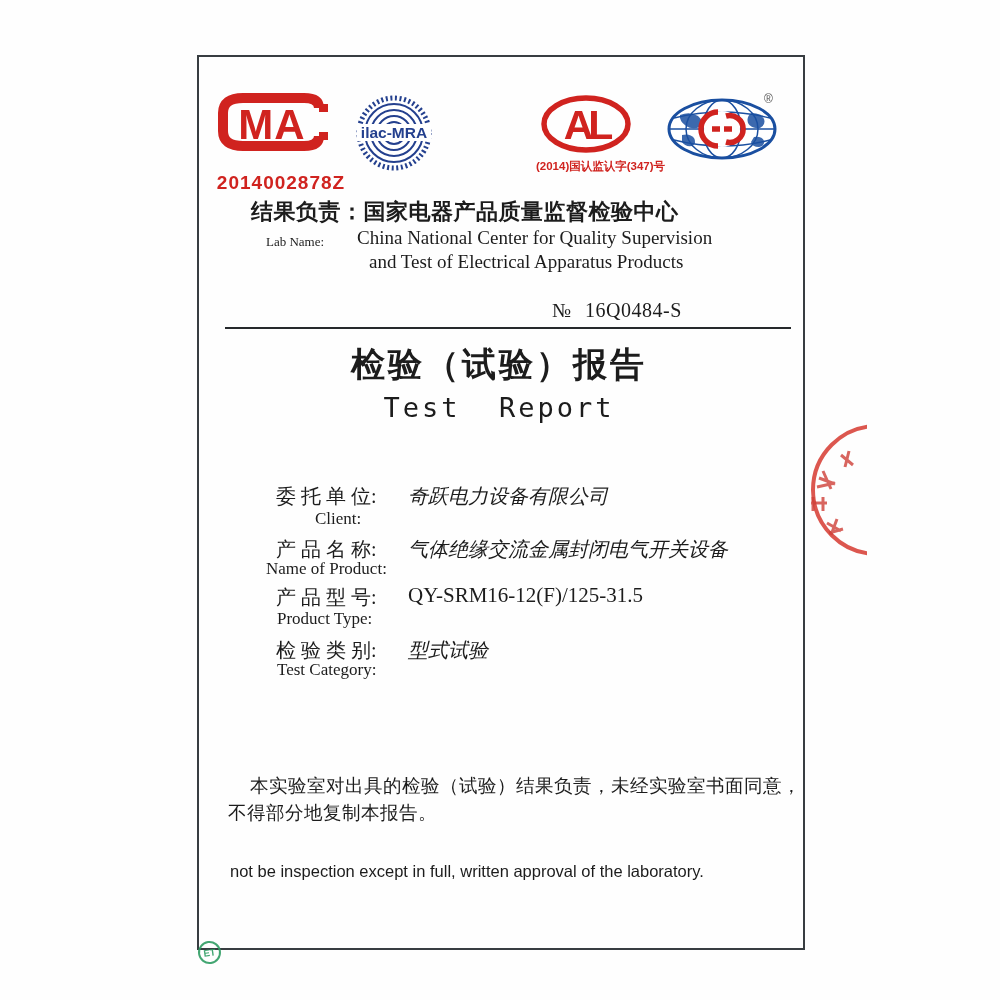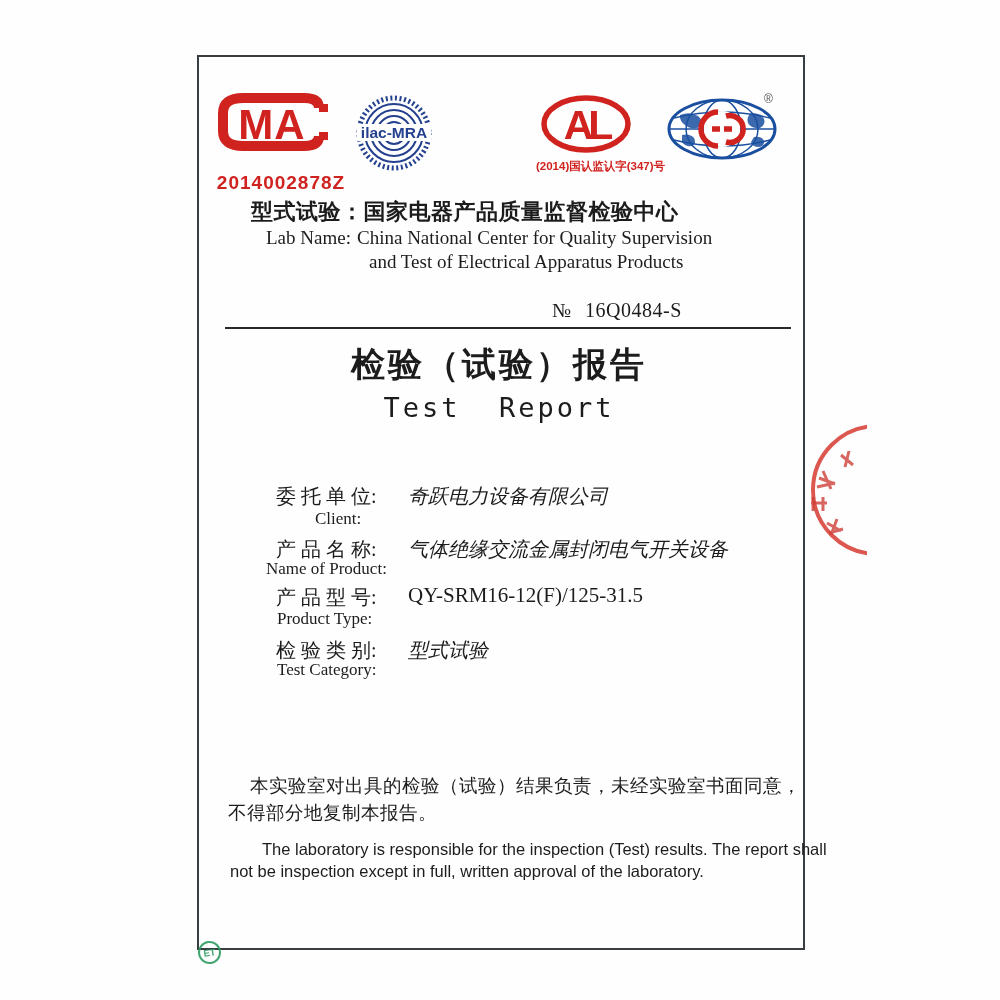--- a/index.html
+++ b/index.html
@@ -22,21 +22,21 @@
   .al{left:536px;top:95px;width:100px;text-align:center;}
   .al-cap{font-family:"Liberation Sans",sans-serif;color:#d0231f;font-weight:bold;
           font-size:11.5px;margin-top:2px;white-space:nowrap;}
   .globe{left:666px;top:97px;}
   .reg-mark{position:absolute;left:764px;top:92px;font-size:12px;color:#555;
             font-family:"Liberation Sans",sans-serif;}
 
   
   .lab-zh{position:absolute;left:251px;top:197px;font-size:22px;font-weight:600;
           letter-spacing:0.5px;}
-  .lab-en-label{position:absolute;left:266px;top:227px;font-size:19px;}
+  .lab-en-label{position:absolute;left:266px;top:234px;font-size:13px;}
   .lab-en-1{position:absolute;left:357px;top:227px;font-size:19px;}
   .lab-en-2{position:absolute;left:369px;top:251px;font-size:19px;}
 
   
   .report-no{position:absolute;left:552px;top:299px;font-size:20px;}
   .report-no .val{margin-left:14px;letter-spacing:0.5px;}
   .rule{position:absolute;left:225px;top:327px;width:566px;height:2px;background:#26292c;}
 
   
   .title-zh{position:absolute;left:197px;top:342px;width:604px;text-align:center;
@@ -128,21 +128,21 @@
       <circle cx="56" cy="32" r="18" fill="#ffffff"></circle>
       <g fill="none" stroke="#d0231f" stroke-width="5.5">
         <path d="M52 15 A17 17 0 1 0 52 49"></path>
         <path d="M60 19 A13.5 13.5 0 1 1 60 45"></path>
         <path d="M46 32 L54 32 M58 32 L66 32"></path>
       </g>
     </svg>
   </div>
   <span class="reg-mark">®</span>
 
-  <div class="lab-zh">型式试验：国家电器产品质量监督检验中心</div>
+  <div class="lab-zh">结果负责：国家电器产品质量监督检验中心</div>
   <div class="lab-en-label">Lab Name:</div>
   <div class="lab-en-1">China National Center for Quality Supervision</div>
   <div class="lab-en-2">and Test of Electrical Apparatus Products</div>
 
   <div class="report-no">
     <span>№</span><span class="val">16Q0484-S</span>
   </div>
   <div class="rule"></div>
 
   <div class="title-zh">检验（试验）报告</div>
@@ -159,21 +159,20 @@
   <div class="f-label r3-zh">产 品 型 号:</div>
   <div class="f-value r3-v">QY-SRM16-12(F)/125-31.5</div>
   <div class="f-en r3-en">Product Type:</div>
 
   <div class="f-label r4-zh">检 验 类 别:</div>
   <div class="f-value kai r4-v">型式试验</div>
   <div class="f-en r4-en">Test Category:</div>
 
   <div class="disc-zh zh1">本实验室对出具的检验（试验）结果负责，未经实验室书面同意，</div>
   <div class="disc-zh zh2">不得部分地复制本报告。</div>
-  <div class="disc-en en1">The laboratory is responsible for the inspection (Test) results. The report shall</div>
   <div class="disc-en en2">not be inspection except in full, written approval of the laboratory.</div>
 
   <div class="seal-red">
     <svg width="78" height="138" viewBox="0 0 78 138">
       <circle cx="88" cy="67" r="64" fill="none" stroke="#d8453c" stroke-width="4" opacity="0.9"></circle>
       <g stroke="#cf4038" stroke-width="3" opacity="0.8" fill="none">
         <path d="M52 32 l12 10 M60 28 l-4 16"></path>
         <path d="M30 55 l16 6 M34 48 l8 18 M28 64 l18 -4"></path>
         <path d="M22 80 h16 M24 74 v14 M34 74 v14 M24 80 h10"></path>
         <path d="M38 100 l14 8 M48 96 l-6 16 M40 110 l14 -4"></path>

